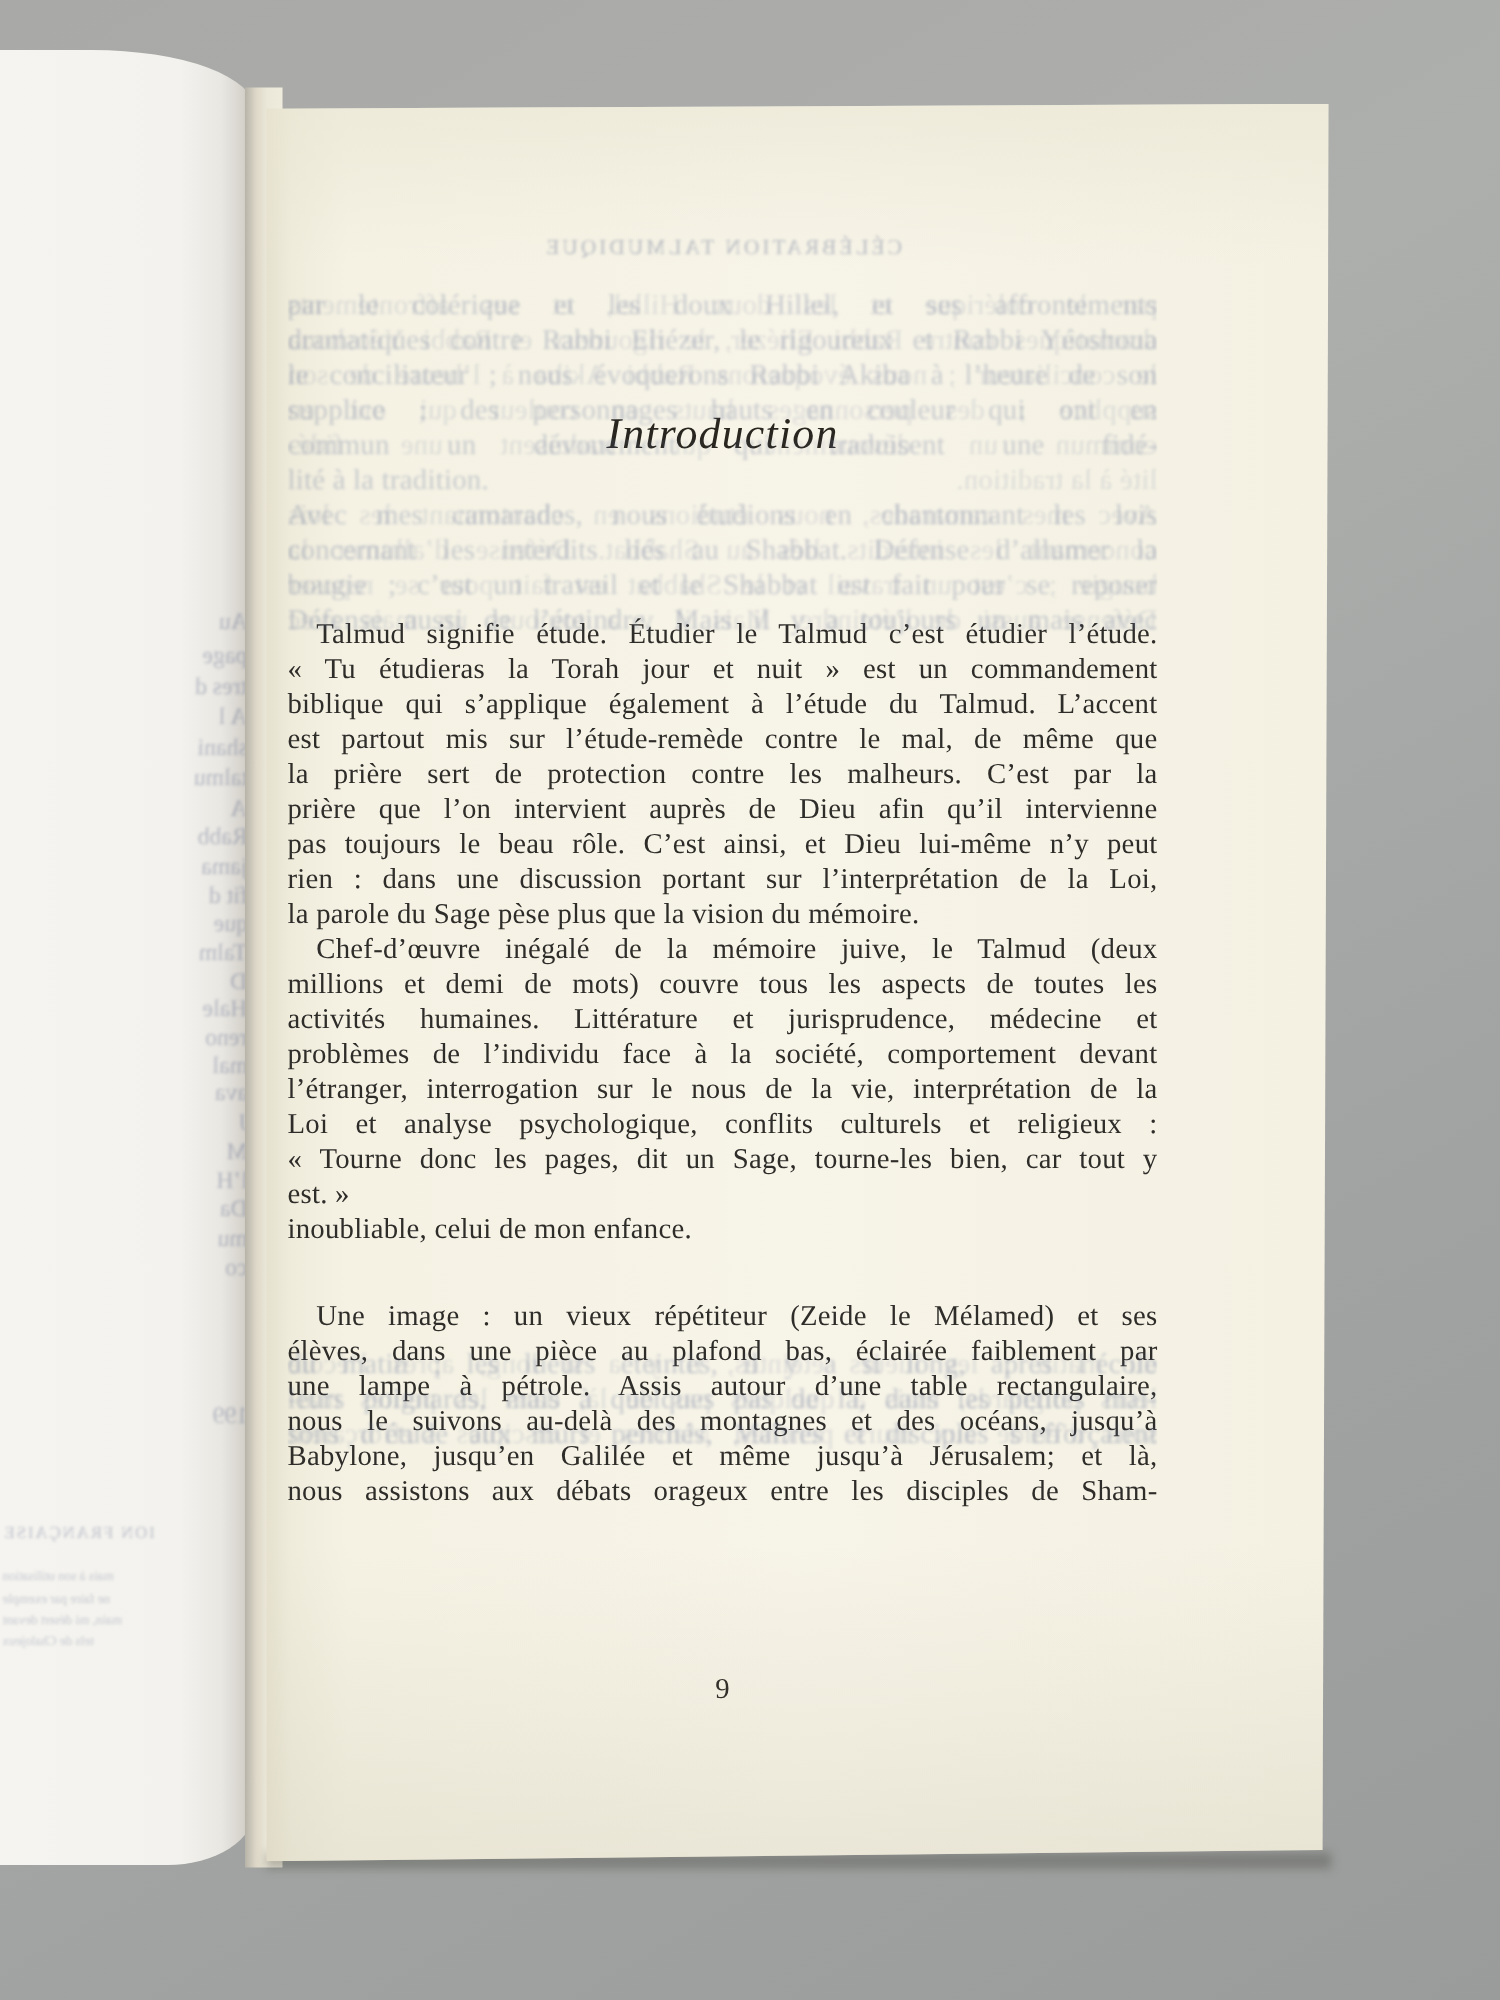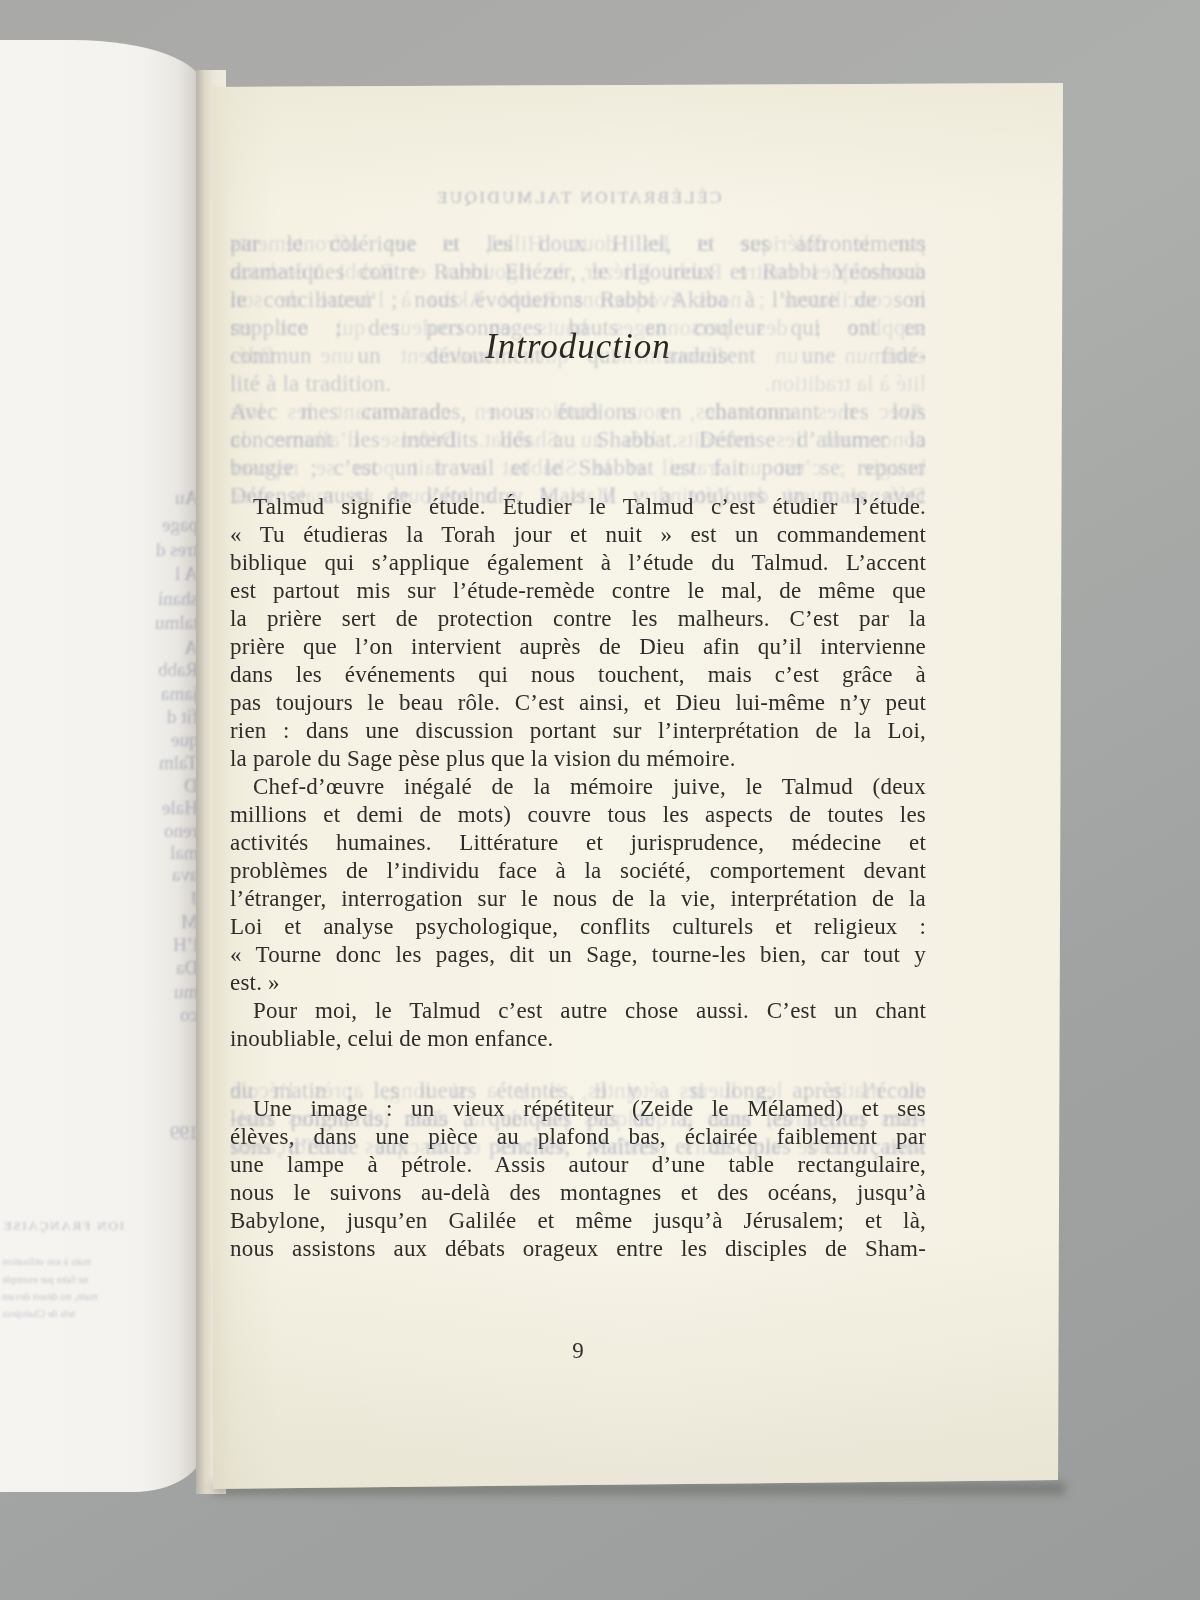--- a/index.html
+++ b/index.html
@@ -109,37 +109,35 @@
     <div class="title">Introduction</div>
 
     <div class="body-text">
         <div class="para">
           <div class="line first">Talmud signifie étude. Étudier le Talmud c’est étudier l’étude.</div>
           <div class="line">« Tu étudieras la Torah jour et nuit » est un commandement</div>
           <div class="line">biblique qui s’applique également à l’étude du Talmud. L’accent</div>
           <div class="line">est partout mis sur l’étude-remède contre le mal, de même que</div>
           <div class="line">la prière sert de protection contre les malheurs. C’est par la</div>
           <div class="line">prière que l’on intervient auprès de Dieu afin qu’il intervienne</div>
-          <div class="line">dans les événements qui nous touchent, mais c’est grâce à</div>
           <div class="line">pas toujours le beau rôle. C’est ainsi, et Dieu lui-même n’y peut</div>
           <div class="line">rien : dans une discussion portant sur l’interprétation de la Loi,</div>
           <div class="line last">la parole du Sage pèse plus que la vision du mémoire.</div>
         </div>
         <div class="para">
           <div class="line first">Chef-d’œuvre inégalé de la mémoire juive, le Talmud (deux</div>
           <div class="line">millions et demi de mots) couvre tous les aspects de toutes les</div>
           <div class="line">activités humaines. Littérature et jurisprudence, médecine et</div>
           <div class="line">problèmes de l’individu face à la société, comportement devant</div>
           <div class="line">l’étranger, interrogation sur le nous de la vie, interprétation de la</div>
           <div class="line">Loi et analyse psychologique, conflits culturels et religieux :</div>
           <div class="line">« Tourne donc les pages, dit un Sage, tourne-les bien, car tout y</div>
           <div class="line last">est. »</div>
         </div>
         <div class="para">
-          <div class="line first">Pour moi, le Talmud c’est autre chose aussi. C’est un chant</div>
           <div class="line last">inoubliable, celui de mon enfance.</div>
         </div>
         <div class="para brk">
           <div class="line first">Une image : un vieux répétiteur (Zeide le Mélamed) et ses</div>
           <div class="line">élèves, dans une pièce au plafond bas, éclairée faiblement par</div>
           <div class="line">une lampe à pétrole. Assis autour d’une table rectangulaire,</div>
           <div class="line">nous le suivons au-delà des montagnes et des océans, jusqu’à</div>
           <div class="line">Babylone, jusqu’en Galilée et même jusqu’à Jérusalem; et là,</div>
           <div class="line">nous assistons aux débats orageux entre les disciples de Sham-</div>
         </div>

